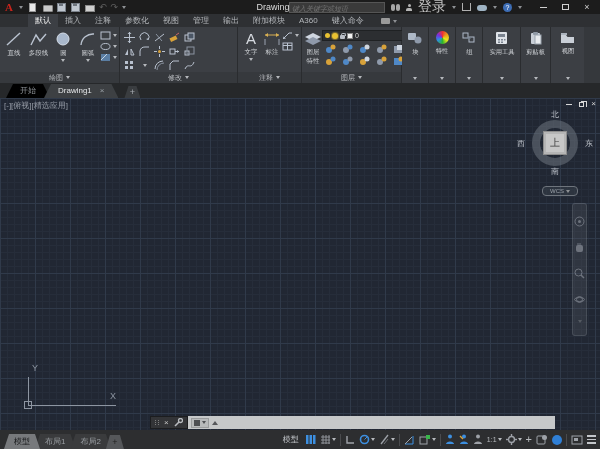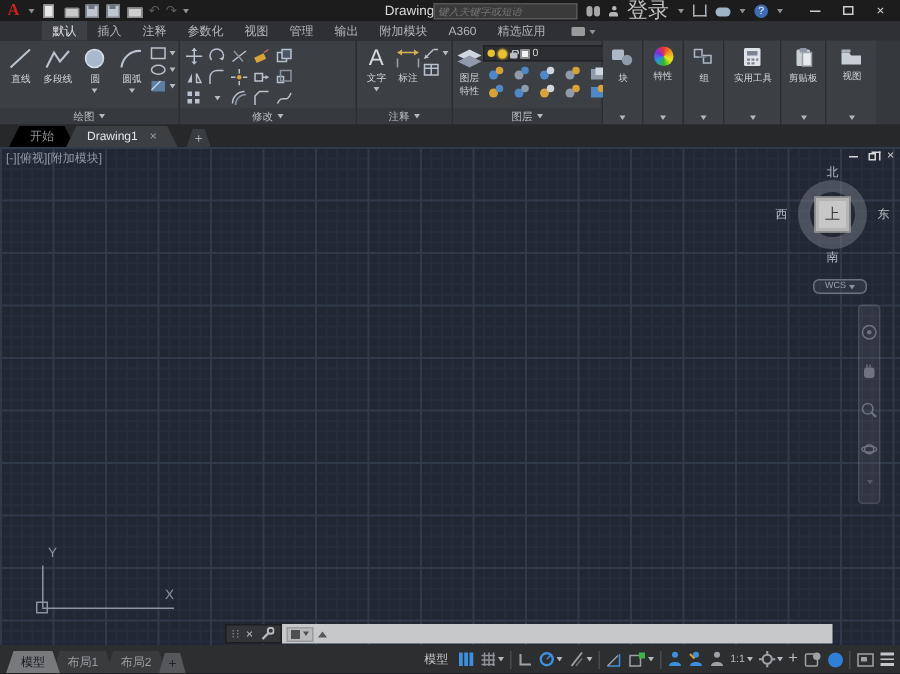--- a/index.html
+++ b/index.html
@@ -198,21 +198,21 @@
   <div class="ribbontabs">
     <div class="rtab active">默认</div>
     <div class="rtab">插入</div>
     <div class="rtab">注释</div>
     <div class="rtab">参数化</div>
     <div class="rtab">视图</div>
     <div class="rtab">管理</div>
     <div class="rtab">输出</div>
     <div class="rtab">附加模块</div>
     <div class="rtab">A360</div>
-    <div class="rtab">精选应用</div>
+    <div class="rtab">键入命令</div>
     <div class="ribbon-min">
       <div class="rmin-ic"></div>
       <div class="chev dim"></div>
     </div>
   </div>
 
   <div class="ribbon">
 
     <div class="panel" style="width:120px">
       <div class="panel-body">
@@ -508,21 +508,21 @@
   <div class="filetabs">
     <div class="ftab">开始</div>
     <div class="ftab active">
       <span>Drawing1</span>
       <span class="x">×</span>
     </div>
     <div class="ftab-new">+</div>
   </div>
 
   <div class="canvas">
-    <div class="vp-label">[-][俯视][附加模块]</div>
+    <div class="vp-label">[-][俯视][精选应用]</div>
 
     <div class="dwg-controls">
       <div class="m"></div>
       <div class="r"></div>
       <div class="c">×</div>
     </div>
 
     <div class="viewcube">
       <div class="vc-ring"></div>
       <div class="vc-face">上</div>

